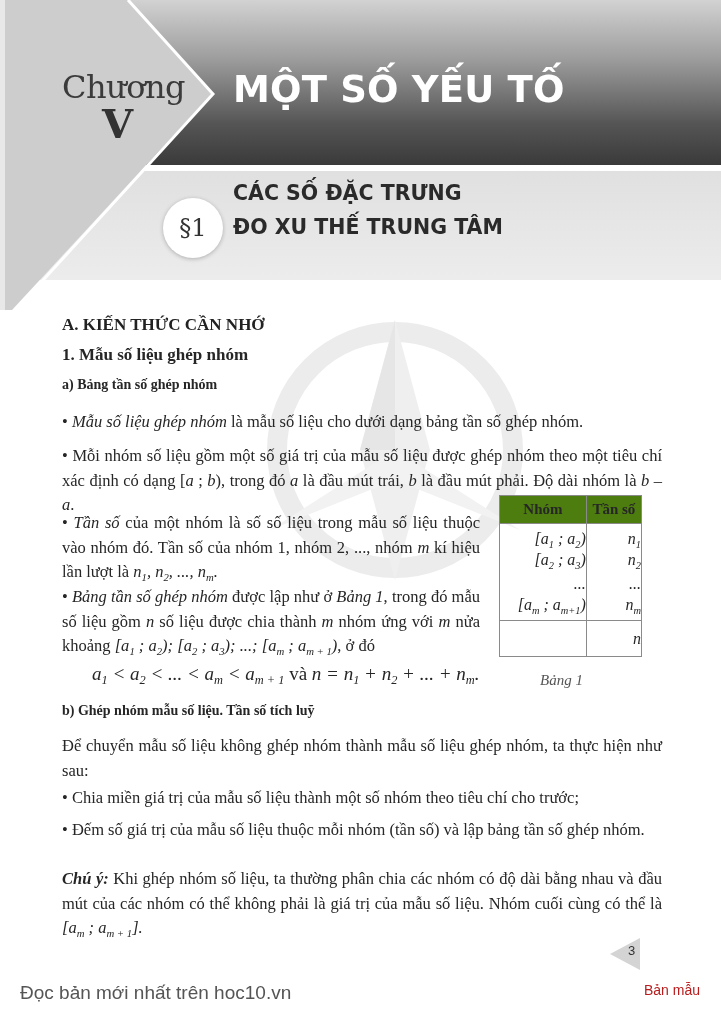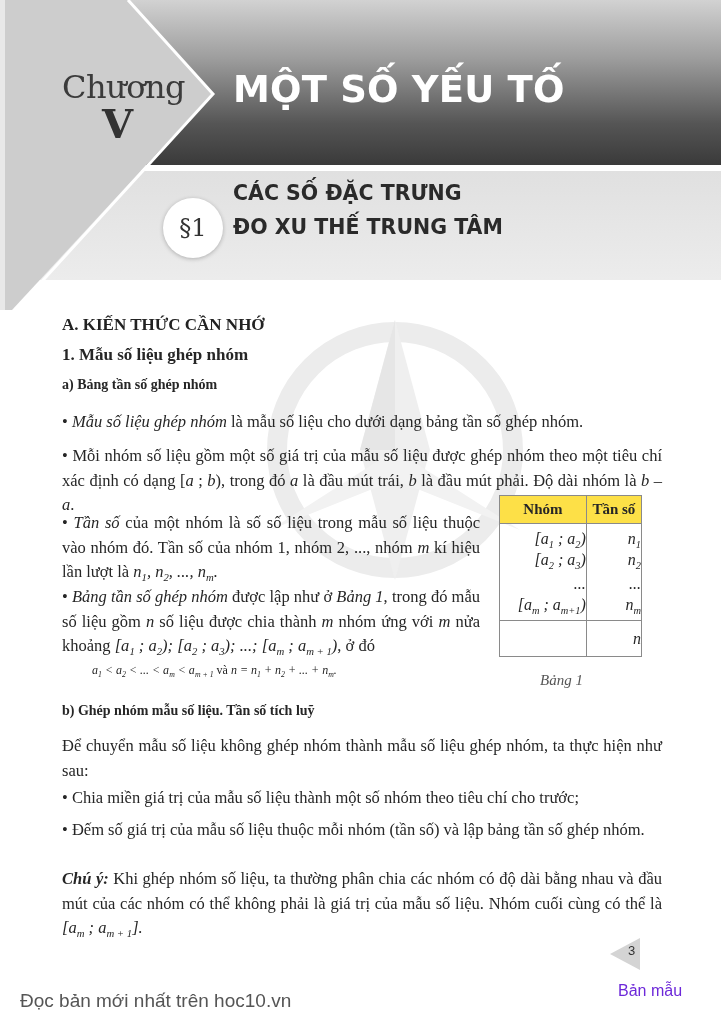--- a/index.html
+++ b/index.html
@@ -22,40 +22,40 @@
     .watermark { position: absolute; left: 250px; top: 300px; opacity: 1; }
     .h-a { position: absolute; left: 62px; top: 315px; font-family: Liberation Serif, serif; font-size: 17px; font-weight: bold; color: #222; }
     .h-1 { position: absolute; left: 62px; top: 345px; font-size: 17px; font-weight: bold; }
     .h-sub { position: absolute; left: 62px; font-size: 14px; font-weight: bold; }
     .para { position: absolute; left: 62px; font-size: 16.5px; line-height: 24.5px; text-align: justify; }
     .para i { font-style: italic; }
     .bullet::before { content: "• "; }
     .math { font-style: italic; }
     sub { font-size: 0.65em; vertical-align: -0.35em; line-height: 0; }
 
-    .formula { position: absolute; left: 92px; top: 663px; font-size: 12px; text-align: right; }
+    .formula { position: absolute; left: 92px; top: 663px; font-size: 19px; text-align: right; }
 
     
     .freq-table { position: absolute; left: 499px; top: 495px; width: 143px; border-collapse: collapse; font-size: 16px; }
-    .freq-table th { background: #fde047; font-weight: bold; height: 28px; border: 1px solid #8a8a8a; font-size: 15px; }
+    .freq-table th { background: #4d7c0f; font-weight: bold; height: 28px; border: 1px solid #8a8a8a; font-size: 15px; }
     .freq-table td { border-left: 1px solid #8a8a8a; border-right: 1px solid #8a8a8a; text-align: right; height: 24px; font-style: italic; }
     .freq-table tr.first td { padding-top: 6px; }
     .freq-table tr.last-data td { border-bottom: 1px solid #8a8a8a; padding-bottom: 6px; }
     .freq-table tr.total td { border: 1px solid #8a8a8a; height: 36px; }
     .table-caption { position: absolute; left: 540px; top: 672px; font-style: italic; font-size: 15px; color: #555; }
 
     .note b { font-style: italic; }
 
     
     .page-tab { position: absolute; left: 610px; top: 938px; }
     .page-num { position: absolute; left: 628px; top: 943px; font-family: "Liberation Sans", sans-serif; font-size: 13px; color: #333; }
 
     
-    .footer-left { position: absolute; left: 20px; top: 982px; font-family: "Liberation Sans", sans-serif; font-size: 19px; color: #555; margin-top: 8px; }
-    .footer-right { position: absolute; left: 618px; top: 982px; font-family: "Liberation Sans", sans-serif; font-size: 16px; color: #6d28d9; }
+    .footer-left { position: absolute; left: 20px; top: 982px; font-family: "Liberation Sans", sans-serif; font-size: 19px; color: #555; }
+    .footer-right { position: absolute; left: 644px; top: 982px; font-family: "Liberation Sans", sans-serif; font-size: 14px; color: #b91c1c; }
   </style>
 </head>
 <body>
 
 <div class="header">
   <svg width="721" height="310" viewBox="0 0 721 310">
     <defs>
       <linearGradient id="darkband" x1="0" y1="0" x2="0" y2="1">
         <stop offset="0" stop-color="#d2d2d2"></stop>
         <stop offset="0.35" stop-color="#9e9e9e"></stop>

